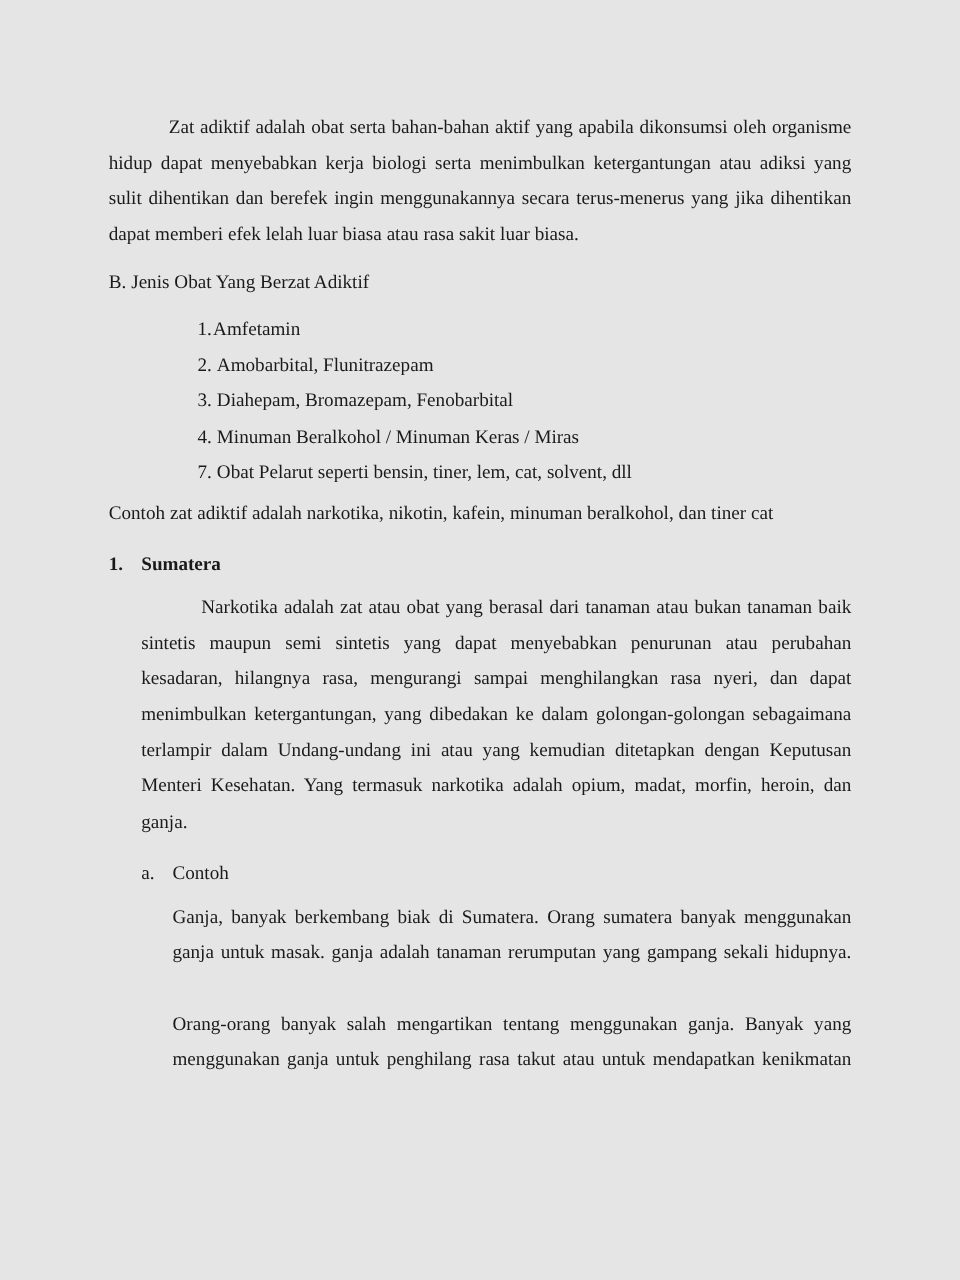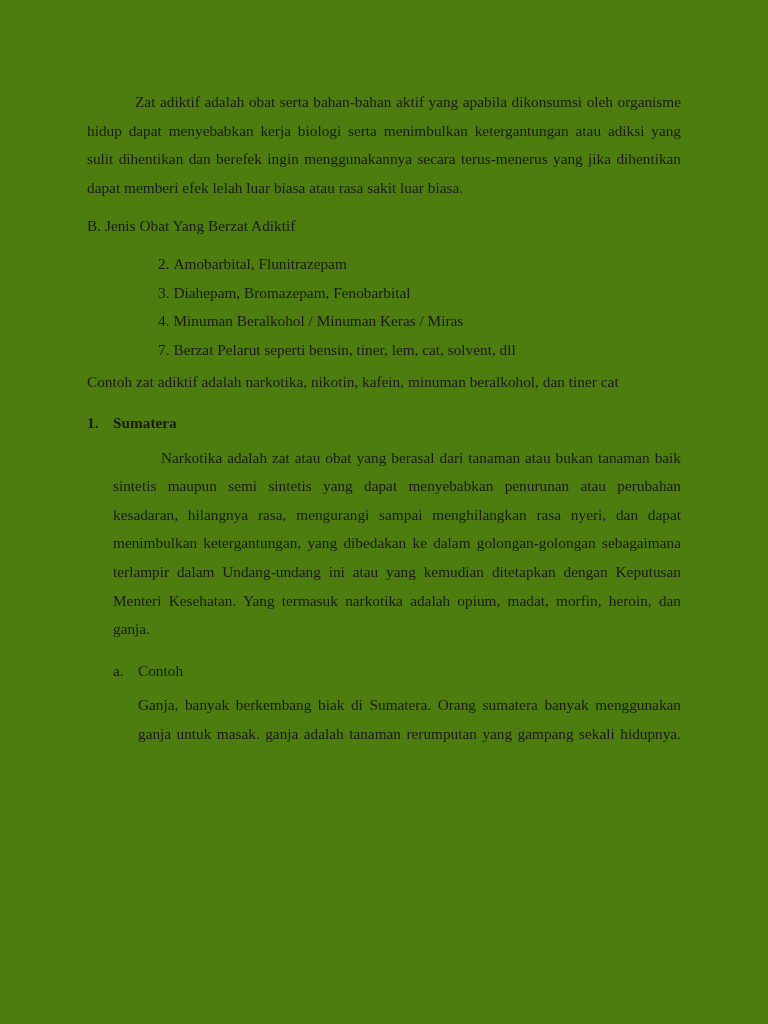--- a/index.html
+++ b/index.html
@@ -14,21 +14,21 @@
     overflow: hidden;
     font-family: "Liberation Serif", "DejaVu Serif", serif;
     color: #1a1a1a;
     -webkit-font-smoothing: antialiased;
   }
 
   .page {
     position: relative;
     width: 768px;
     height: 1024px;
-    background: #4d7c0f;
+    background: #e5e5e5;
     box-sizing: border-box;
     padding: 88px 88px 0 87px;
   }
 
   .doc-body {
     width: 594px;
   }
 
   
   p {
@@ -151,40 +151,42 @@
 
 <div class="page">
   <div class="doc-body">
 
     <p class="para-opening">Zat adiktif adalah obat serta bahan-bahan aktif yang apabila dikonsumsi oleh organisme hidup dapat menyebabkan kerja biologi serta menimbulkan ketergantungan atau adiksi yang sulit dihentikan dan berefek ingin menggunakannya secara terus-menerus yang jika dihentikan dapat memberi efek lelah luar biasa atau rasa sakit luar biasa.</p>
 
     <p class="section-label">B. Jenis Obat Yang Berzat Adiktif</p>
 
 
     <ul class="drug-list" id="drug-list">
+        <li class="tight"><span class="num">1.</span><span class="txt">Amfetamin</span></li>
         <li><span class="num">2.</span><span class="txt">Amobarbital, Flunitrazepam</span></li>
         <li><span class="num">3.</span><span class="txt">Diahepam, Bromazepam, Fenobarbital</span></li>
         <li><span class="num">4.</span><span class="txt">Minuman Beralkohol / Minuman Keras / Miras</span></li>
-        <li><span class="num">7.</span><span class="txt">Berzat Pelarut seperti bensin, tiner, lem, cat, solvent, dll</span></li>
+        <li><span class="num">7.</span><span class="txt">Obat Pelarut seperti bensin, tiner, lem, cat, solvent, dll</span></li>
       </ul>
 
     <p class="flush">Contoh zat adiktif adalah narkotika, nikotin, kafein, minuman beralkohol, dan tiner cat</p>
 
     <div class="numbered-heading">
       <span class="marker">1.</span>
       <span>Sumatera</span>
     </div>
 
     <div class="level-1-body">
       <p class="indent-first">Narkotika adalah zat atau obat yang berasal dari tanaman atau bukan tanaman baik sintetis maupun semi sintetis yang dapat menyebabkan penurunan atau perubahan kesadaran, hilangnya rasa, mengurangi sampai menghilangkan rasa nyeri, dan dapat menimbulkan ketergantungan, yang dibedakan ke dalam golongan-golongan sebagaimana terlampir dalam Undang-undang ini atau yang kemudian ditetapkan dengan Keputusan Menteri Kesehatan. Yang termasuk narkotika adalah opium, madat, morfin, heroin, dan ganja.</p>
 
       <div class="lettered-heading">
         <span class="marker">a.</span>
         <span>Contoh</span>
       </div>
 
       <div class="level-2-body">
         <p class="justify-all">Ganja, banyak berkembang biak di Sumatera. Orang sumatera banyak menggunakan ganja untuk masak. ganja adalah tanaman rerumputan yang gampang sekali hidupnya.</p>
+        <p class="justify-all">Orang-orang banyak salah mengartikan tentang menggunakan ganja. Banyak yang menggunakan ganja untuk penghilang rasa takut atau untuk mendapatkan kenikmatan</p>
       </div>
     </div>
 
   </div>
 </div>
 
 </body></html>

